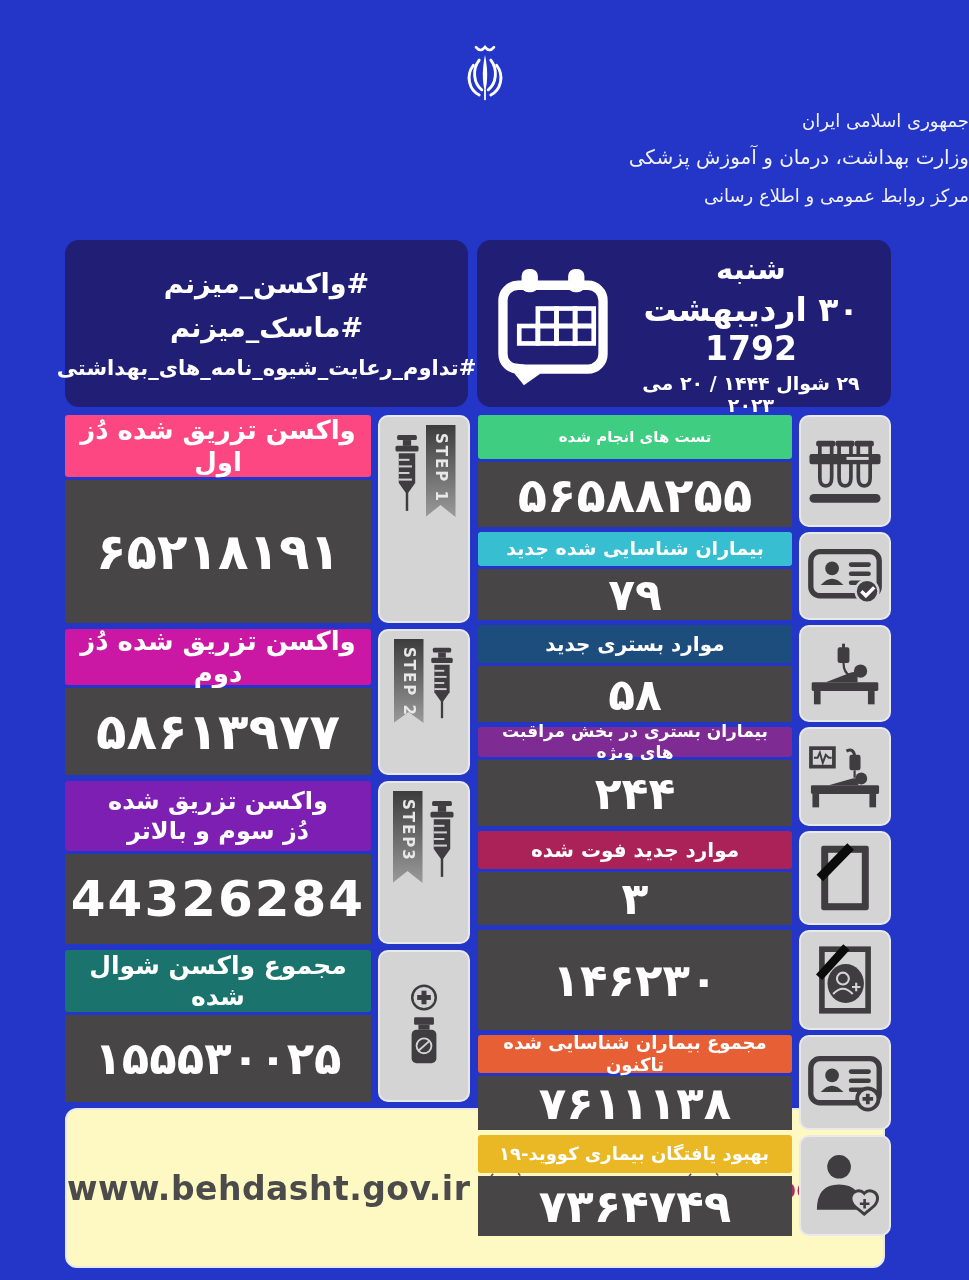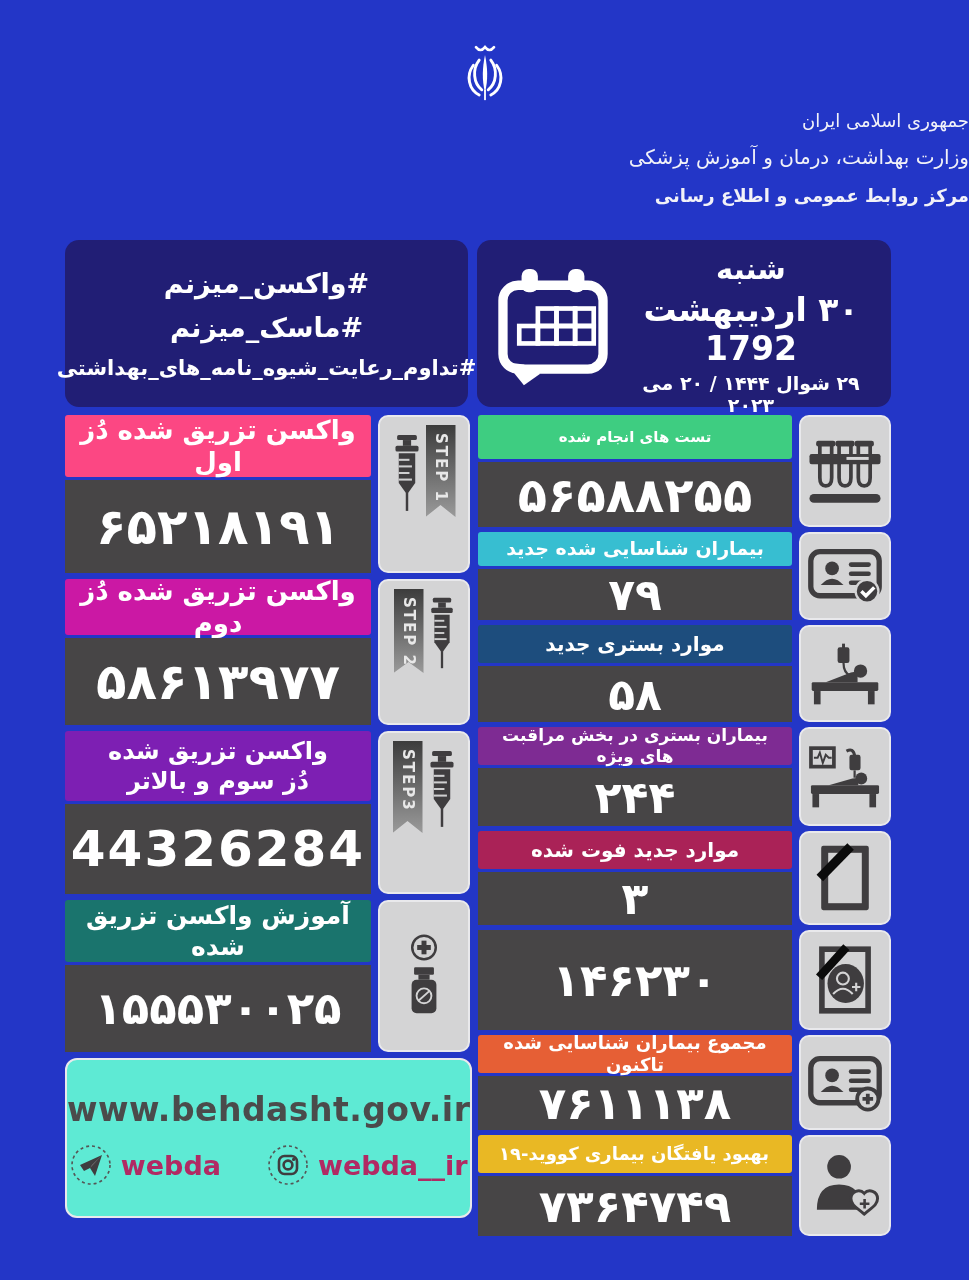--- a/index.html
+++ b/index.html
@@ -5,21 +5,21 @@
   html,body{margin:0;padding:0;background:#111;}
   *{box-sizing:border-box;font-family:"DejaVu Sans",sans-serif;}
   .page{position:relative;width:969px;height:1280px;margin:0 auto;background:#2336c7;overflow:hidden;}
 
   
   .gov-header{position:absolute;top:42px;left:0;right:0;text-align:right;color:#fff;}
   .emblem{display:block;margin:0 auto 6px auto;}
   .gov-line{direction:rtl;color:#f2f2f8;}
   .gov-line.l1{font-size:18px;margin-top:6px;}
   .gov-line.l2{font-size:20px;margin-top:14px;}
-  .gov-line.l3{font-size:18px;margin-top:16px;font-weight:bold;}
+  .gov-line.l3{font-size:18px;margin-top:16px;}
 
   
   .top-row{position:absolute;top:240px;left:65px;width:826px;height:167px;display:flex;gap:9px;}
   .hashtag-box{width:403px;background:#211e75;border-radius:14px;display:flex;flex-direction:column;
     justify-content:center;align-items:center;gap:13px;color:#fff;direction:rtl;padding:12px 16px;}
   .tag{font-weight:bold;}
   .tag.t1,.tag.t2{font-size:27px;}
   .tag.t3{font-size:21px;}
   .date-box{flex:1;background:#211e75;border-radius:14px;position:relative;color:#fff;
     padding:12px 18px 12px 152px;display:flex;flex-direction:column;justify-content:space-between;}
@@ -43,44 +43,44 @@
   .panel{width:92px;background:#d4d4d5;border:2px solid #e9e9ec;border-radius:10px;
     display:flex;align-items:center;justify-content:center;flex-shrink:0;}
   .panel.vax{align-items:flex-start;padding-top:8px;}
   .vax-inner{display:flex;gap:5px;align-items:flex-start;}
   .ribbon{width:30px;height:92px;background:linear-gradient(180deg,#3c3c3c,#9a9a9a);
     clip-path:polygon(0 0,100% 0,100% 100%,50% 87%,0 100%);display:flex;justify-content:center;}
   .ribbon span{writing-mode:vertical-rl;color:#e8e8e8;font-weight:bold;font-size:15px;letter-spacing:2px;padding-top:8px;}
   .ribbon.short{height:84px;}
 
   
-  .lr1{height:158px;} .lr1 .card-h{height:62px;font-size:26px;}
+  .lr1{height:208px;} .lr1 .card-h{height:62px;font-size:26px;}
   .lr2{height:146px;} .lr2 .card-h{height:56px;font-size:26px;}
   .lr3{height:163px;} .lr3 .card-h{height:70px;font-size:24px;padding:2px 28px;}
   .lr4{height:152px;} .lr4 .card-h{height:62px;font-size:25px;}
   .lr1 .card-n,.lr2 .card-n,.lr3 .card-n{font-size:50px;}
   .lr4 .card-n{font-size:45px;letter-spacing:1px;}
 
   
   .rr1{height:112px;} .rr2{height:88px;} .rr3{height:97px;border-radius:18px;} .rr4{height:99px;}
   .rr5{height:94px;} .rr6{height:100px;} .rr7{height:95px;} .rr8{height:101px;}
   .rr1 .card-h{height:44px;font-size:15px;}
   .rr2 .card-h{height:38px;font-size:19px;}
   .rr3 .card-h,.rr5 .card-h,.rr6 .card-h{height:38px;font-size:20px;}
-  .rr4 .card-h{height:38px;font-size:17px;}
+  .rr4 .card-h{height:30px;font-size:17px;}
   .rr7 .card-h{height:38px;font-size:18px;}
   .rr8 .card-h{height:38px;font-size:18px;}
   .rr1 .card-n{font-size:48px;}
   .rr2 .card-n,.rr3 .card-n,.rr4 .card-n,.rr5 .card-n{font-size:44px;}
   .rr6 .card-n,.rr7 .card-n,.rr8 .card-n{font-size:45px;letter-spacing:1.5px;}
 
   
   .web-row{height:160px;}
-  .web-box{flex:1;background:#5eead4;border:2px solid #e9e9ec;border-radius:12px;display:flex;
-    flex-direction:column;align-items:center;justify-content:center;gap:15px;}
+  .web-box{flex:1;background:#fef9c3;border:2px solid #e9e9ec;border-radius:12px;display:flex;
+    flex-direction:row;align-items:center;justify-content:center;gap:15px;}
   .site{font-size:33px;font-weight:bold;color:#4b4b4b;letter-spacing:0.5px;}
   .socials{display:flex;gap:46px;direction:ltr;align-items:center;}
   .social{display:flex;align-items:center;gap:9px;}
   .social .handle{font-size:27px;font-weight:bold;color:#b12a63;}
 </style>
 </head>
 <body>
 
 <div class="page">
 
@@ -218,21 +218,21 @@
                 <line x1="7" y1="48" x2="20" y2="48"></line>
                   <line x1="7" y1="56" x2="23" y2="56"></line>
               </g>
             </svg>
           </div>
         </div>
       </div>
 
       <div class="row lr4">
         <div class="card">
-          <div class="card-h" style="background: rgb(26, 116, 109);">آموزش واکسن تزریق شده</div>
+          <div class="card-h" style="background: rgb(26, 116, 109);">مجموع واکسن شوال شده</div>
           <div class="card-n">۱۵۵۵۳۰۰۲۵</div>
         </div>
         <div class="panel">
           <svg width="62" height="130" viewBox="0 0 100 140">
             <circle cx="50" cy="24" r="19" fill="none" stroke="#3f3d3f" stroke-width="4"></circle>
             <rect x="46" y="13" width="8" height="22" fill="#3f3d3f"></rect>
             <rect x="39" y="20" width="22" height="8" fill="#3f3d3f"></rect>
             <g fill="#3f3d3f">
               <rect x="34" y="56" width="32" height="12" rx="2"></rect>
               <rect x="41" y="68" width="18" height="8"></rect>

